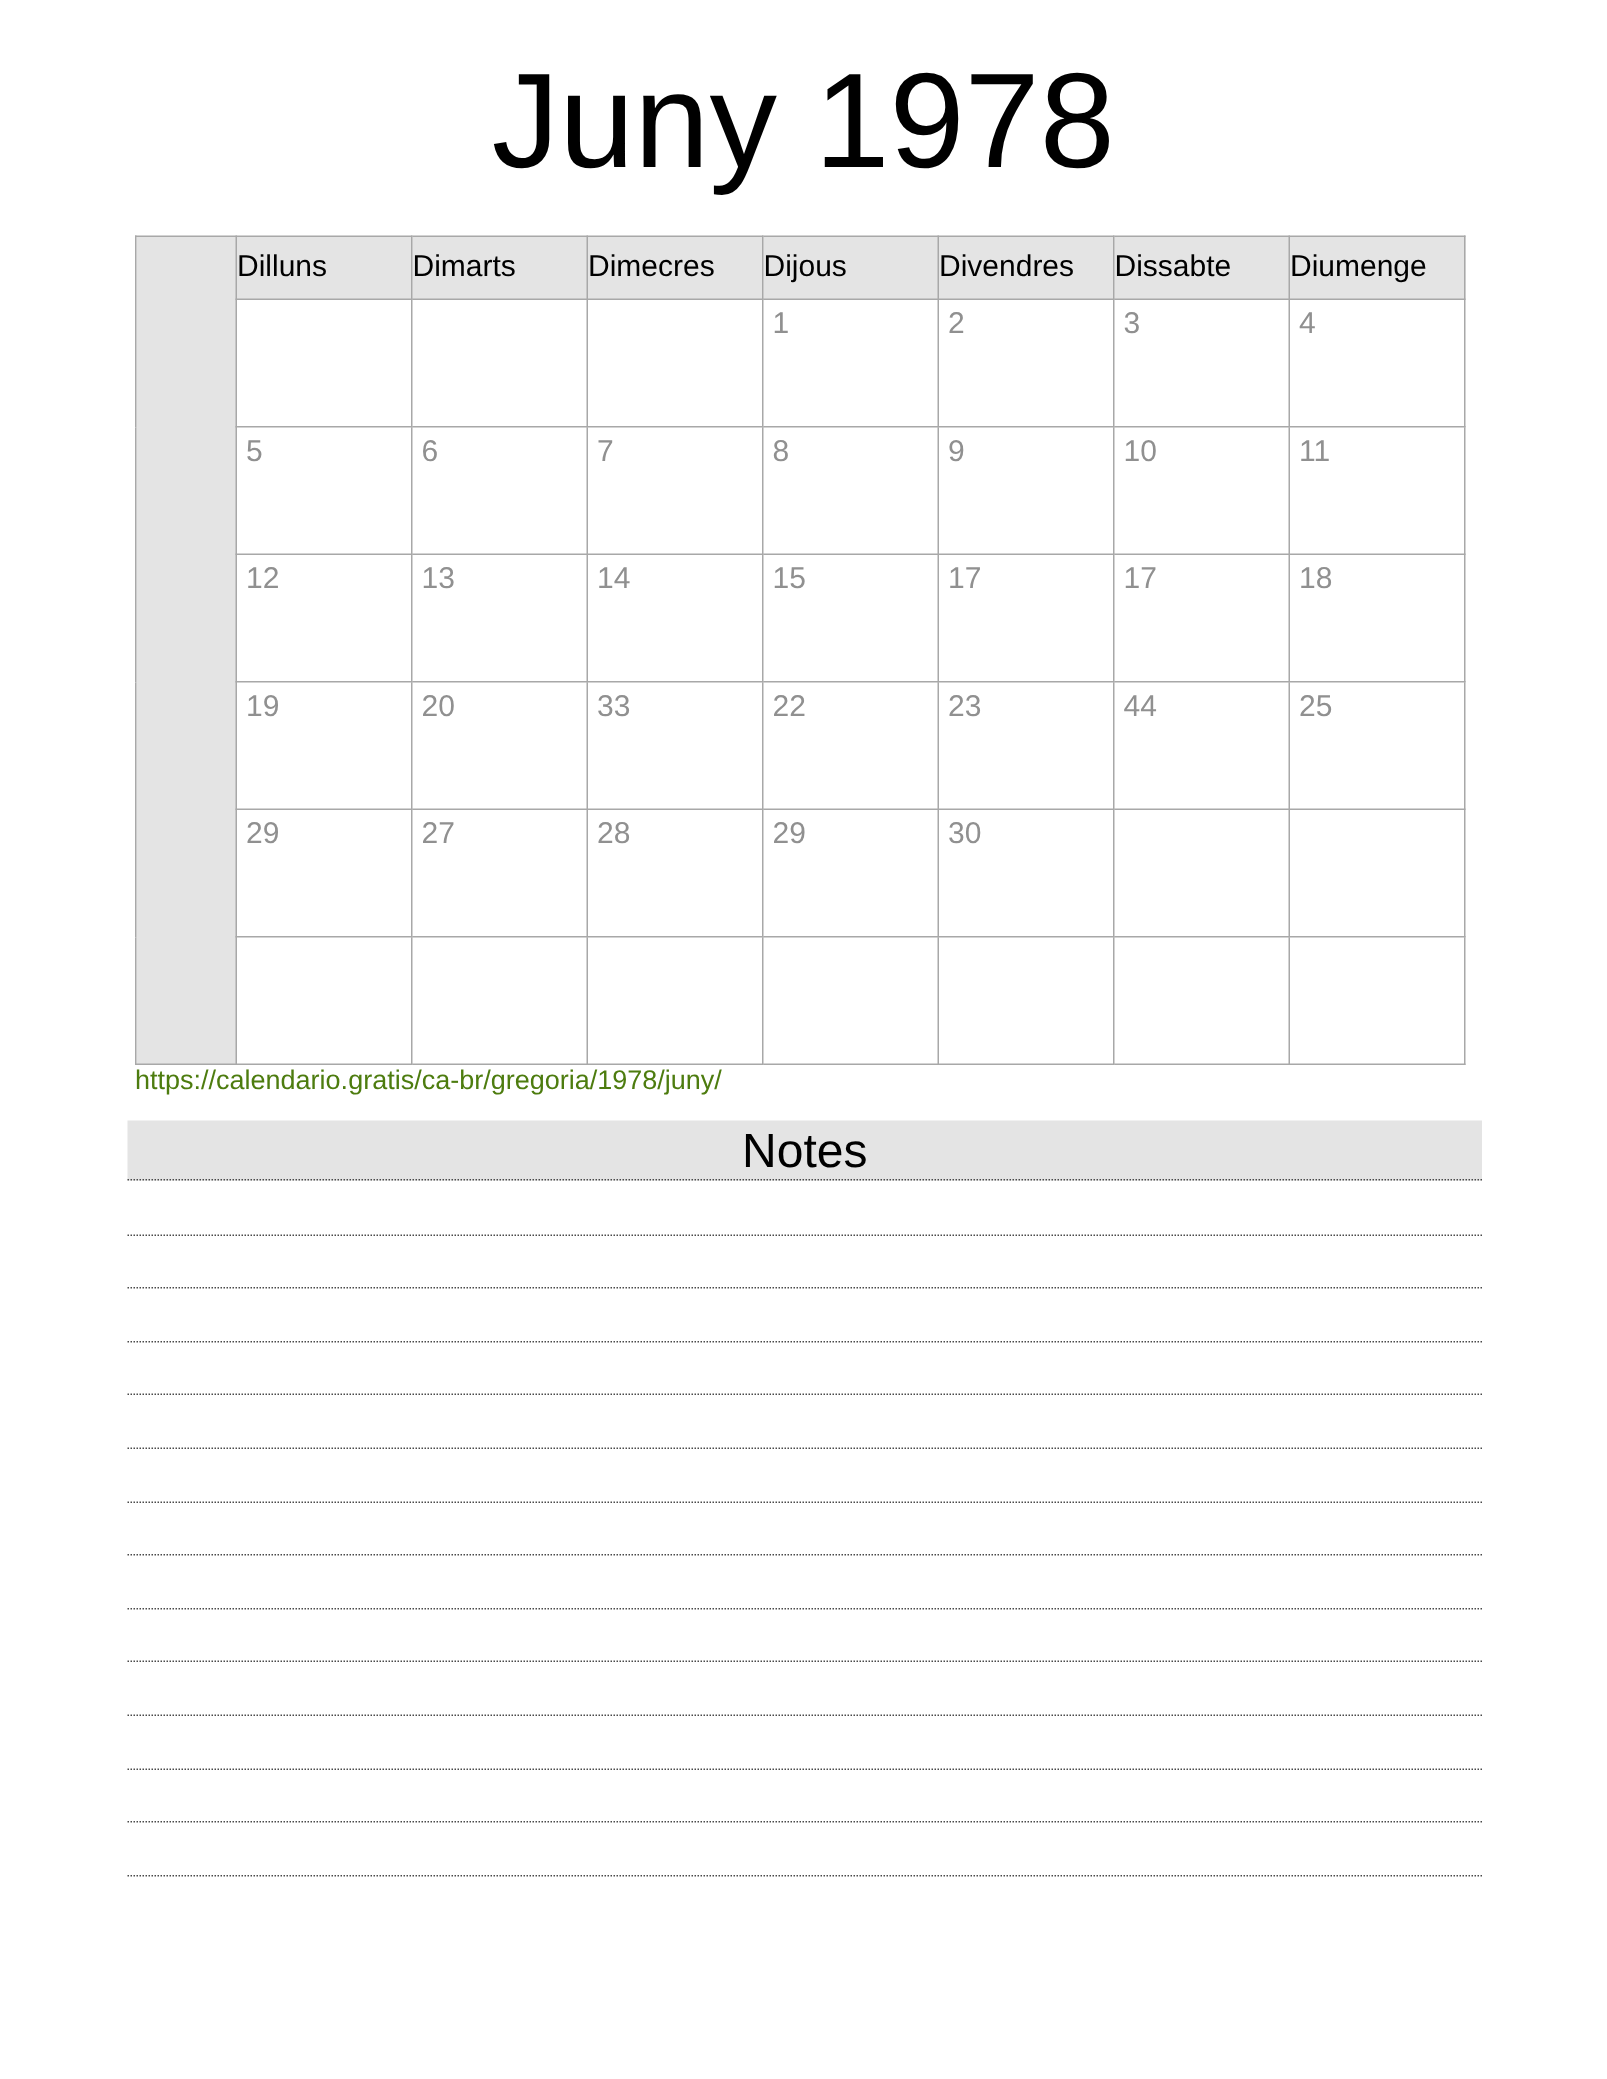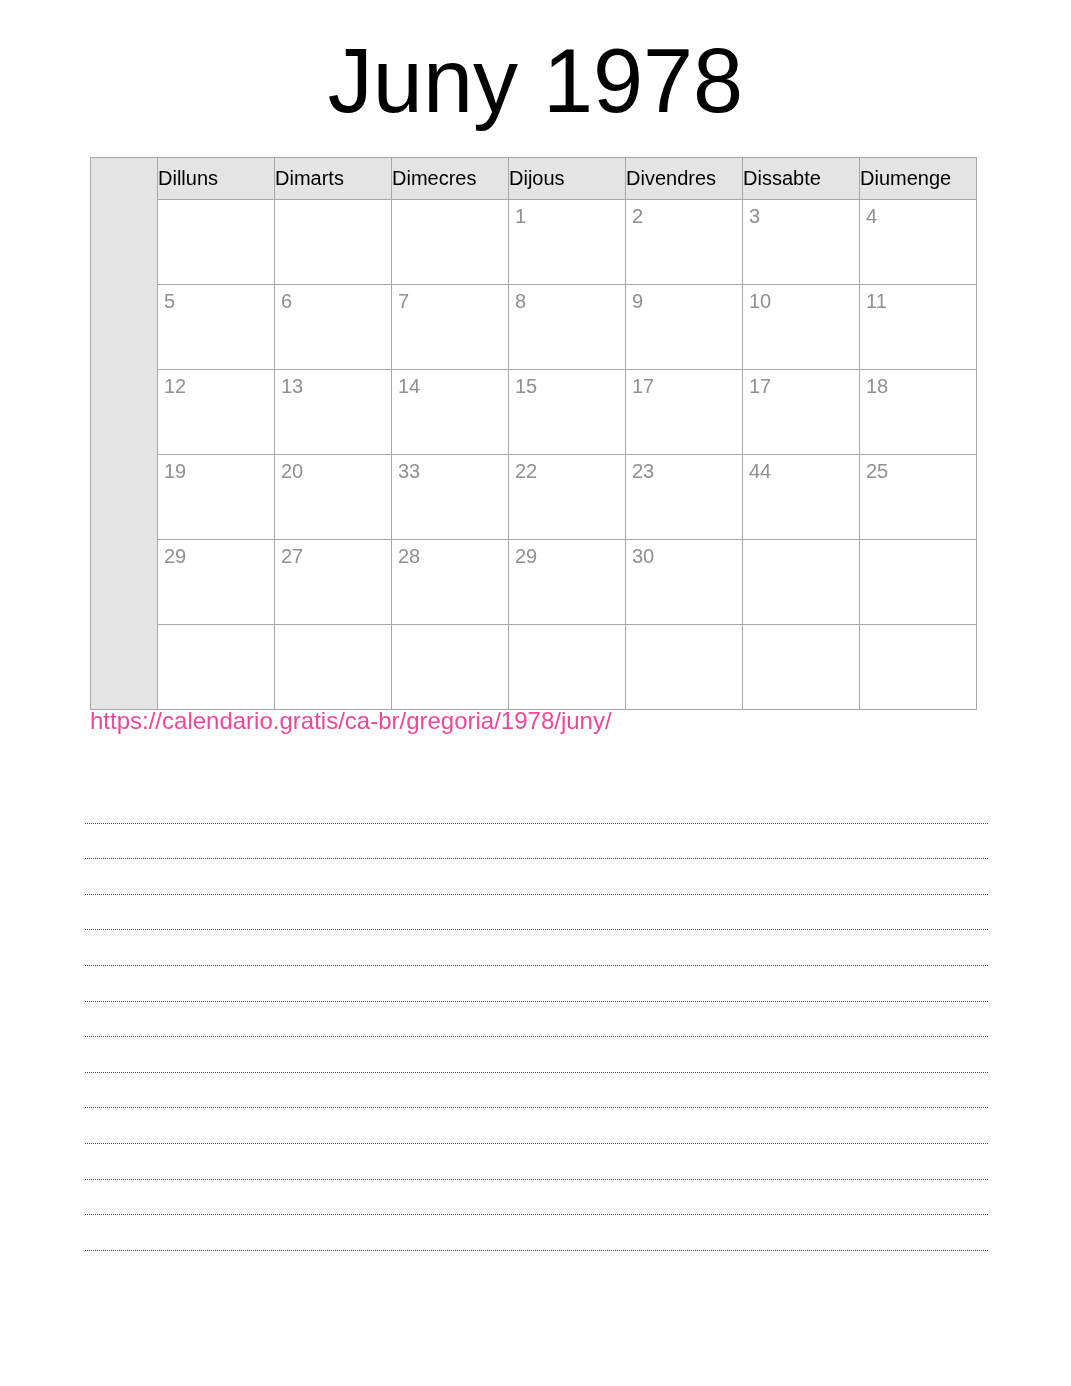--- a/index.html
+++ b/index.html
@@ -49,22 +49,22 @@
   table.cal td.date-cell{
     height:85px;
     background:#fff;
     vertical-align:top;text-align:left;
     padding:5px 0 0 6px;
     font-size:20px;line-height:1.1;
     color:var(--date-text);
   }
   .source-url{
     position:absolute;left:90px;top:710px;
-    font-size:24px;line-height:21px;
-    color:#ec4899;
+    font-size:18px;line-height:21px;
+    color:#4d7c0f;
   }
   .notes-header{
     position:absolute;left:85px;top:747px;width:903px;height:40px;
     background:var(--notes-bar-bg);
     border-bottom:1px dotted var(--rule-color);
     text-align:center;
   }
   .notes-title{
     font-size:32px;line-height:40px;font-weight:400;
   }
@@ -157,20 +157,23 @@
         <td class="date-cell"></td>
         <td class="date-cell"></td>
         <td class="date-cell"></td>
         <td class="date-cell"></td>
       </tr>
     </tbody>
   </table>
 
   <div class="source-url">https://calendario.gratis/ca-br/gregoria/1978/juny/</div>
 
+  <div class="notes-header">
+    <div class="notes-title">Notes</div>
+  </div>
 
   <div class="notes-lines">
       <div class="note-line"></div>
       <div class="note-line"></div>
       <div class="note-line"></div>
       <div class="note-line"></div>
       <div class="note-line"></div>
       <div class="note-line"></div>
       <div class="note-line"></div>
       <div class="note-line"></div>

